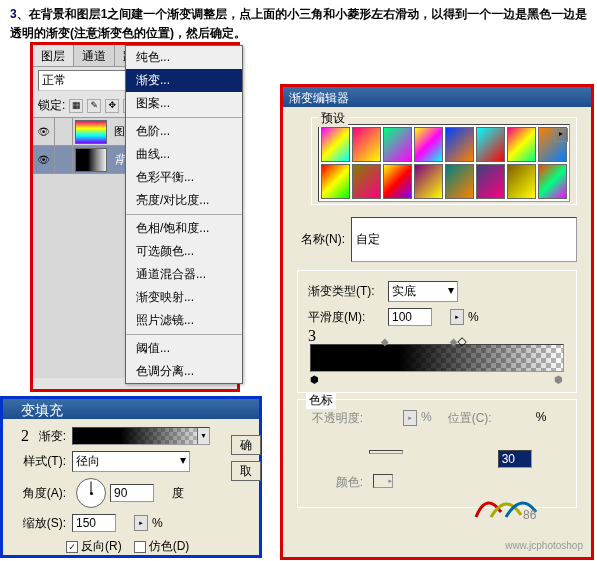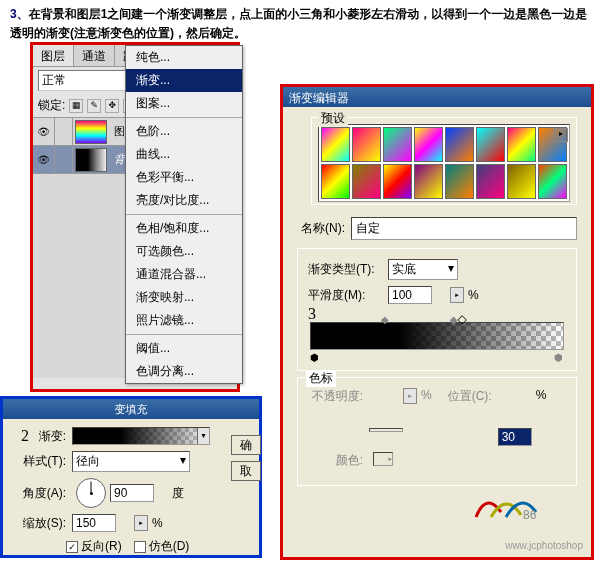--- a/index.html
+++ b/index.html
@@ -29,21 +29,21 @@
 .big-num { position: absolute; left: 50%; top: 160px; font-size: 20px; font-family: serif; }
 
 
 .dropdown { position: absolute; top: 45px; left: 125px; width: 118px; background: #efefef; border: 1px solid #666; box-shadow: 1px 1px 3px rgba(0,0,0,0.3); }
 .menu-item { padding: 3px 10px; cursor: pointer; }
 .menu-item.highlighted { background: #0a246a; color: #fff; }
 .menu-sep { border-top: 1px solid #aaa; margin: 2px 0; }
 
 
 .fill-dialog { position: absolute; top: 396px; left: 0; width: 262px; height: 162px; border: 3px solid #0033cc; background: #ece9d8; }
-.title-bar { background: linear-gradient(to bottom, #3a6ea5, #1e4d8f); color: #fff; padding: 3px 6px; font-size: 11px; height: 20px; text-align: center; }
+.title-bar { background: linear-gradient(to bottom, #3a6ea5, #1e4d8f); color: #fff; padding: 3px 18px; font-size: 14px; height: 20px; }
 .fill-body { padding: 8px; }
 .fill-row { display: flex; align-items: center; margin-bottom: 6px; }
 .fill-label { width: 55px; text-align: right; margin-right: 6px; }
 .grad-preview { width: 138px; height: 18px; border: 1px inset #999; background: linear-gradient(to right, #000 0%, #000 35%, rgba(0,0,0,0) 100%), repeating-conic-gradient(#ccc 0 25%, #fff 0 50%) 0/8px 8px; display: flex; justify-content: flex-end; align-items: center; }
 .grad-arrow { width: 12px; height: 16px; background: #e4e4e4; border-left: 1px solid #666; text-align: center; font-size: 8px; line-height: 16px; }
 .style-select { width: 118px; background: #fff; border: 1px inset #999; padding: 1px 3px; display: flex; justify-content: space-between; gap: 8px; }
 .angle-circle { width: 30px; height: 30px; border: 1px solid #666; border-radius: 50%; position: relative; background: #fff; margin: 0 4px; }
 .angle-circle::after { content: ''; position: absolute; width: 12px; height: 1px; background: #000; top: 50%; left: 50%; transform-origin: left; transform: rotate(-90deg); }
 .angle-circle::before { content: ''; position: absolute; width: 3px; height: 3px; background: #000; top: calc(50% - 1.5px); left: calc(50% - 1.5px); border-radius: 50%; }
 .num-input { width: 44px; border: 1px inset #999; background: #fff; padding: 1px 3px; margin-right: 18px; }
@@ -55,21 +55,21 @@
 
 
 .editor { position: absolute; top: 84px; left: 280px; width: 314px; height: 476px; border: 3px solid #d80000; background: #ece9d8; }
 .ed-title { background: linear-gradient(to bottom, #3a6ea5, #1e4d8f); color: #fff; padding: 3px 6px; font-size: 12px; height: 20px; }
 .preset-frame { margin: 10px 14px 6px 28px; border: 1px groove #fff; padding: 6px 6px 2px 6px; position: relative; }
 .preset-legend { position: absolute; top: -8px; left: 6px; background: #ece9d8; padding: 0 3px; }
 .preset-grid { display: grid; grid-template-columns: repeat(8, 1fr); gap: 2px; height: 78px; padding: 2px; background: #fff; border: 1px inset #999; }
 .preset { border: 1px solid #666; }
 .preset-arrow { position: absolute; right: 8px; top: 10px; width: 14px; height: 14px; border: 1px solid #888; text-align: center; font-size: 8px; }
 .name-row { display: flex; align-items: center; margin: 12px 14px 8px 18px; }
-.name-input { flex: 1; background: #fff; border: 1px inset #999; padding: 2px 4px; margin-left: 6px; }
+.name-input { flex: 1; background: #fff; border: 1px inset #999; padding: 13px 4px; margin-left: 6px; }
 .type-frame { margin: 6px 14px; border: 1px groove #fff; padding: 10px 10px 6px 10px; position: relative; }
 .type-row { display: flex; align-items: center; margin-bottom: 6px; }
 .type-label { width: 80px; }
 .type-select { width: 70px; background: #fff; border: 1px inset #999; padding: 1px 3px; display: flex; justify-content: space-between; margin-right: 4px; }
 .small-step { position: absolute; left: 10px; top: 56px; font-size: 16px; font-family: serif; }
 .grad-bar-wrap { margin: 8px 2px 14px 2px; position: relative; }
 .grad-bar { height: 28px; border: 1px inset #999; background: linear-gradient(to right, #000 0%, #000 35%, rgba(0,0,0,0) 100%), repeating-conic-gradient(#bbb 0 25%, #fff 0 50%) 0/10px 10px; }
 .stop-top { position: absolute; top: -10px; width: 10px; height: 10px; }
 .stop-top::before { content: '◆'; font-size: 10px; color: #888; }
 .stop-bottom { position: absolute; bottom: -12px; width: 10px; height: 12px; }

